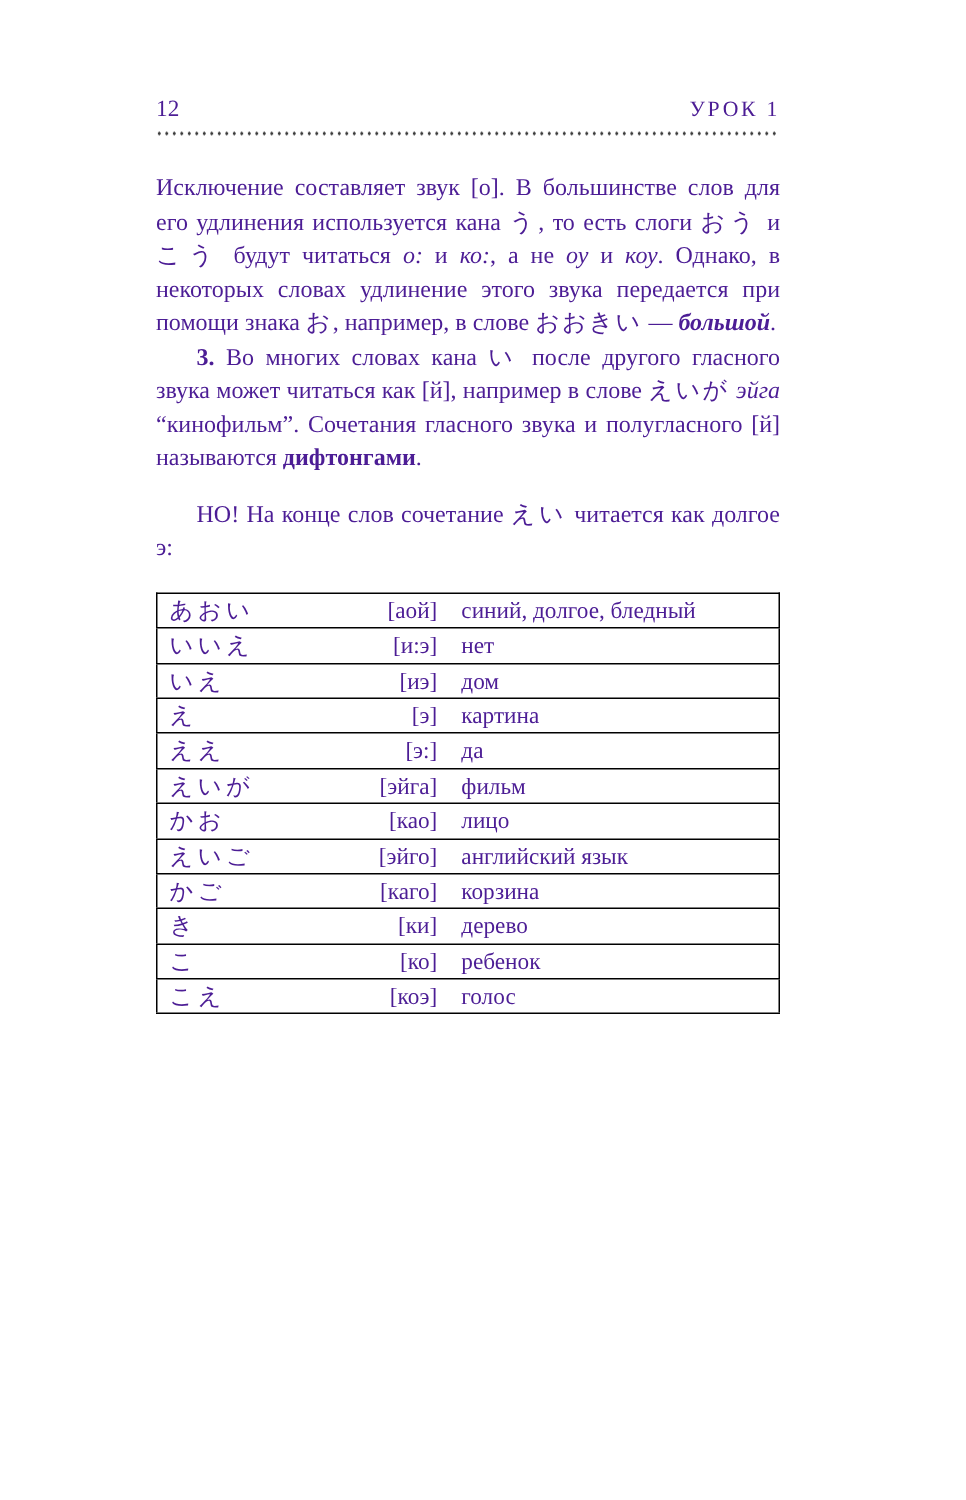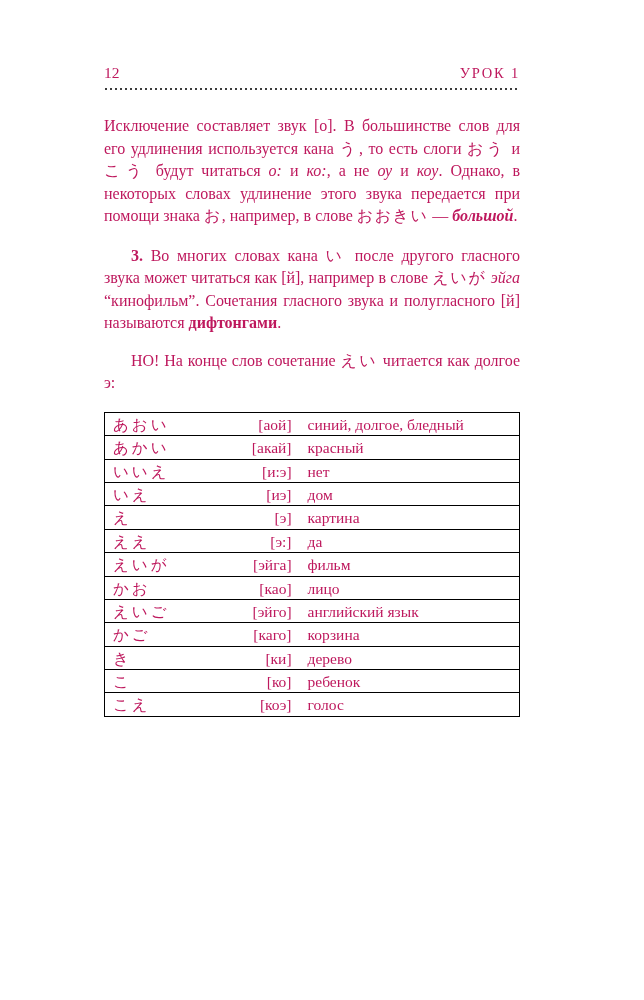--- a/index.html
+++ b/index.html
@@ -3,21 +3,21 @@
 <meta charset="utf-8">
 <style>
   * { margin: 0; padding: 0; box-sizing: border-box; }
   html, body { background: #ffffff; }
   .page {
     position: relative;
     width: 598px;
     height: 1000px;
     background: #ffffff;
     font-family: "Liberation Serif", serif;
-    color: #be185d;
+    color: #4c1d95;
     padding: 64px 78px 0 104px;
     overflow: hidden;
   }
   .header {
     display: flex;
     justify-content: space-between;
     align-items: baseline;
     font-size: 15px;
   }
   .page-num { font-size: 15.5px; }
@@ -32,21 +32,21 @@
     background-image: radial-gradient(circle 1.1px at 2px 2px, #3c3c3c 95%, transparent);
     background-size: 5px 4px;
     background-repeat: repeat-x;
   }
   .body-text {
     font-size: 16px;
     line-height: 1.41;
     text-align: justify;
   }
   .mt-first { margin-top: 24px; }
-  .mt-para  { margin-top: 17px; }
+  .mt-para  { }
   .mt-note  { margin-top: 15px; }
   .indent { text-indent: 27px; }
   .it { font-style: italic; }
   .b  { font-weight: bold; }
   .bi { font-weight: bold; font-style: italic; }
   .kana {
     letter-spacing: 1.5px;
     font-family: "Liberation Serif", "DejaVu Sans", serif;
   }
   table.vocab {
@@ -96,25 +96,20 @@
   <p class="body-text mt-note indent"><span>НО! На конце слов сочетание </span><span class="kana">えい</span><span> читается как долгое э:</span></p>
 
   <table class="vocab">
     <tbody>
   <tr>
     <td class="col-kana">あおい</td>
     <td class="col-pron">[аой]</td>
     <td class="col-meaning">синий, долгое, бледный</td>
   </tr>
 
-  <tr>
-    <td class="col-kana">あかい</td>
-    <td class="col-pron">[акай]</td>
-    <td class="col-meaning">красный</td>
-  </tr>
 
   <tr>
     <td class="col-kana">いいえ</td>
     <td class="col-pron">[и:э]</td>
     <td class="col-meaning">нет</td>
   </tr>
 
   <tr>
     <td class="col-kana">いえ</td>
     <td class="col-pron">[иэ]</td>

